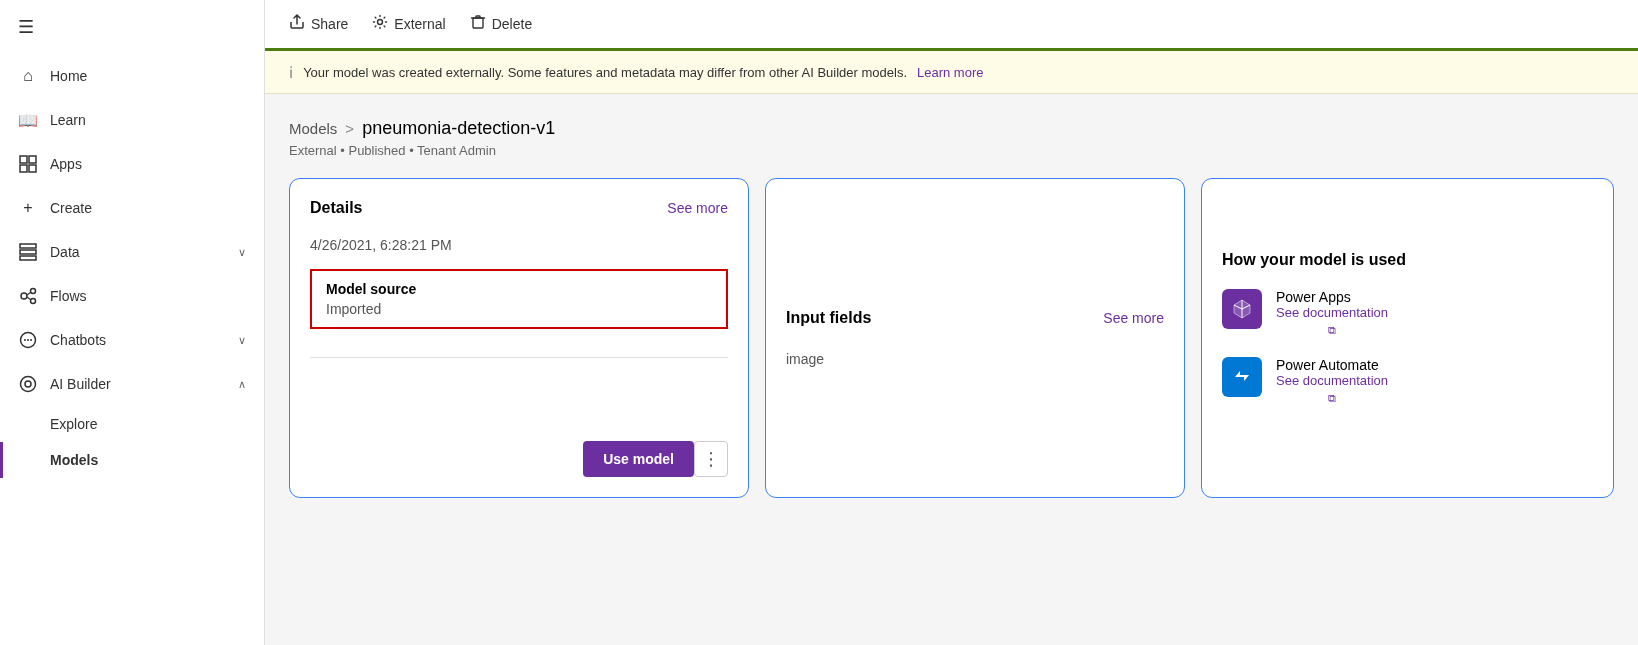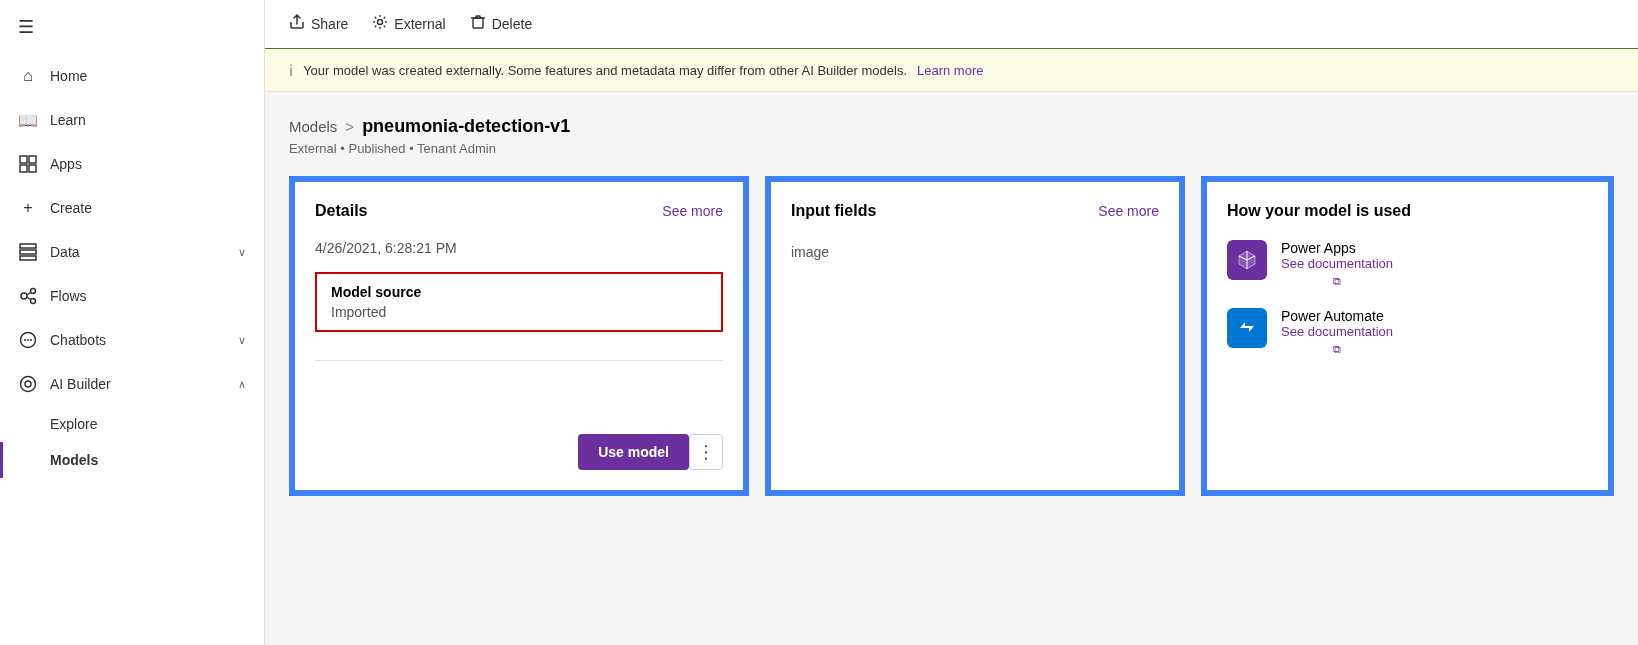--- a/index.html
+++ b/index.html
@@ -65,21 +65,21 @@
     .main {
       flex: 1;
       display: flex;
       flex-direction: column;
       overflow: hidden;
     }
 
     
     .toolbar {
       background: #fff;
-      border-bottom: 1px solid #4d7c0f;
+      border-bottom: 3px solid #4d7c0f;
       padding: 10px 24px;
       display: flex;
       align-items: flex-start;
       gap: 24px;
     }
     .toolbar-btn {
       display: flex;
       align-items: center;
       gap: 6px;
       cursor: pointer;
@@ -117,42 +117,43 @@
     .breadcrumb {
       display: flex;
       align-items: center;
       gap: 8px;
       margin-bottom: 4px;
       font-size: 15px;
       color: #555;
     }
     .breadcrumb-link { color: #555; cursor: pointer; }
     .breadcrumb-chevron { color: #888; }
-    .breadcrumb-current { font-weight: 700; color: #000; font-size: 18px; }
+    .breadcrumb-current { font-weight: 400; color: #000; font-size: 18px; }
     .page-subtitle {
       font-size: 13px;
       color: #666;
       margin-bottom: 20px;
     }
 
     
     .cards-row {
       display: flex;
       gap: 16px;
       align-items: flex-start;
     }
 
     
     .card {
       background: #fff;
-      border: 6px solid #3b82f6;
-      border-radius: 0;
+      border: 1px solid #3b82f6;
+      border-radius: 11px;
       padding: 20px;
       display: flex;
       flex-direction: column;
+      justify-content: center;
     }
     .card-details {
       width: 460px;
       min-height: 320px;
     }
     .card-input {
       width: 420px;
       min-height: 320px;
     }
     .card-usage {

